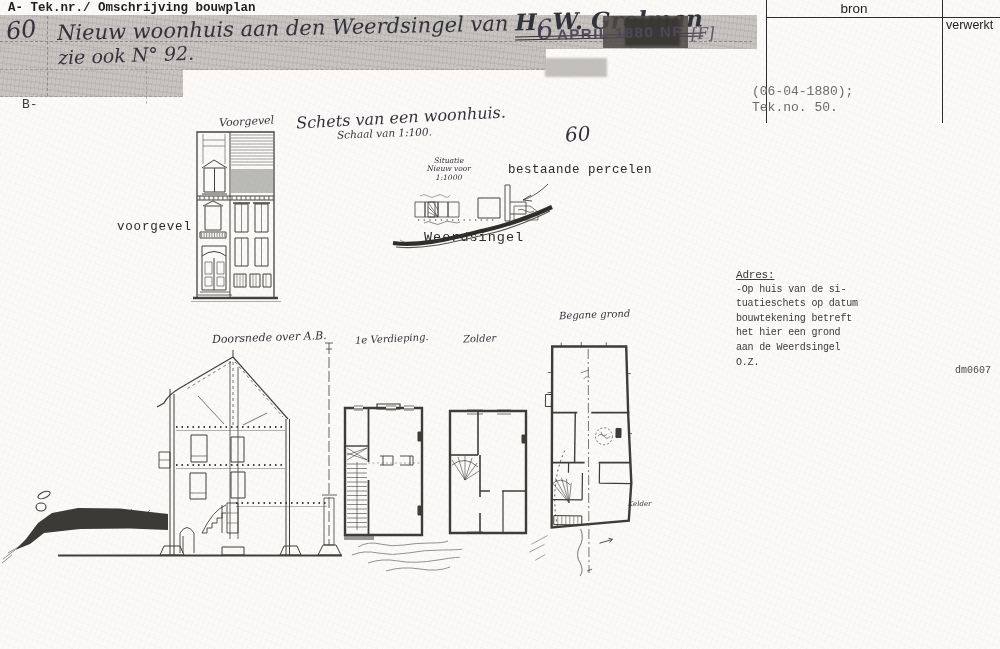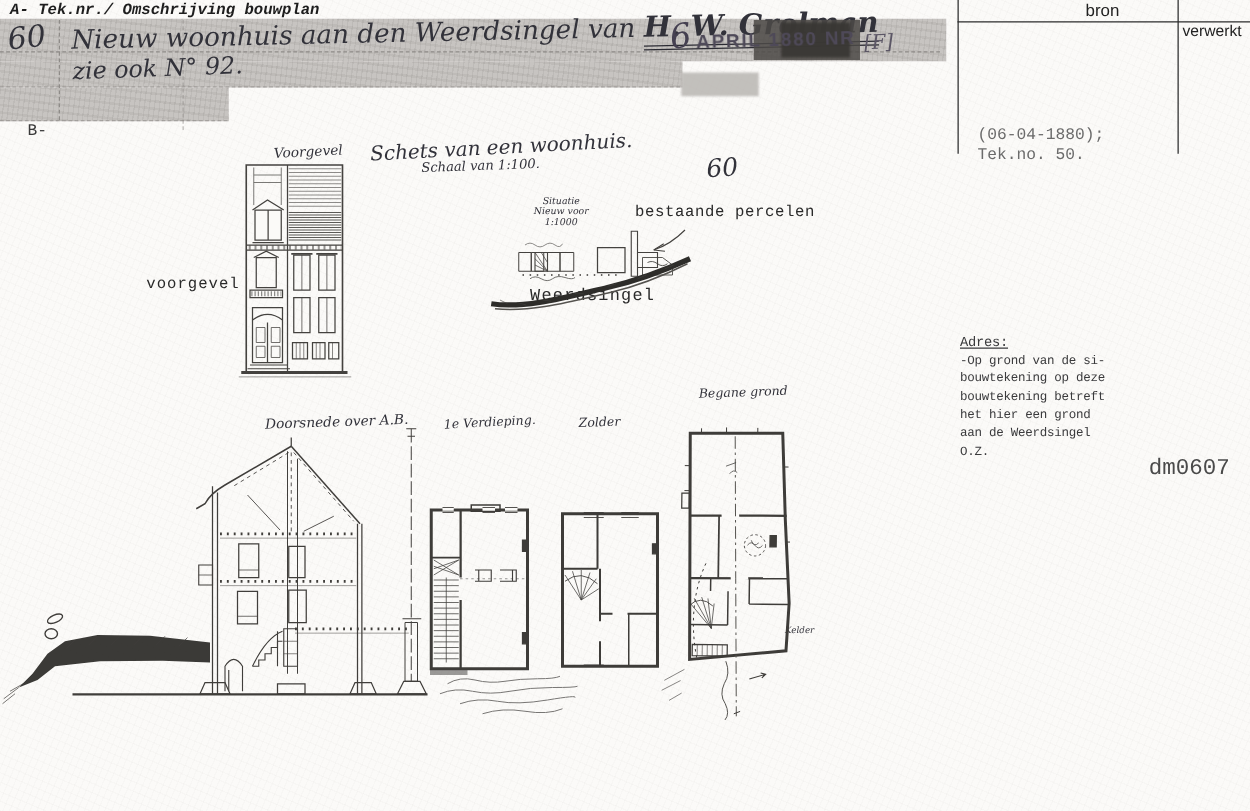--- a/index.html
+++ b/index.html
@@ -24,21 +24,21 @@
   .stamp{color:#4e4958;font-family:"Liberation Sans",sans-serif;font-weight:600;
          letter-spacing:1.5px;filter:blur(.3px);}
   svg{display:block;}
   svg *{vector-effect:non-scaling-stroke;}
 </style>
 </head>
 <body>
 
 <div id="card">
 
-  <div class="abs typed" style="left:8px;top:1px;font-size:12.5px;font-weight:bold;font-style:italic;">A- Tek.nr./ Omschrijving bouwplan</div>
+  <div class="abs typed" style="left:8px;top:1px;font-size:12.5px;font-weight:bold;">A- Tek.nr./ Omschrijving bouwplan</div>
 
   <div class="abs strip" style="left:0;top:15px;width:757px;height:34px;"></div>
   <div class="abs strip" style="left:0;top:49px;width:546px;height:21px;"></div>
   <div class="abs strip" style="left:0;top:70px;width:183px;height:27px;"></div>
   <div class="abs dash-h" style="left:0;top:41px;width:752px;"></div>
   <div class="abs dash-v" style="left:47px;top:16px;height:80px;"></div>
   <div class="abs dash-v" style="left:146px;top:16px;height:88px;opacity:.55;"></div>
   <div class="abs dash-h" style="left:0;top:69px;width:544px;opacity:.6;"></div>
   <div class="abs dash-h" style="left:0;top:96px;width:182px;opacity:.6;"></div>
 
@@ -52,37 +52,37 @@
   <div class="abs hand" style="left:536px;top:14px;font-size:27px;color:#454051;transform:rotate(-8deg);">6</div>
   <div class="abs stamp" style="left:557px;top:24px;font-size:15px;transform:rotate(-1.5deg);">APRIL 1880 NR</div>
   <div class="abs hand" style="left:691px;top:24px;font-size:16px;color:#5b5665;transform:rotate(-3deg);">[F]</div>
   <div class="abs" style="left:545px;top:58px;width:62px;height:19px;background:#b5b2ae;opacity:.8;filter:blur(1px);"></div>
 
   <div class="abs typed" style="left:22px;top:97px;font-size:13px;color:#3a3a3a;">B-</div>
 
   <div class="abs line-v" style="left:766px;top:0;height:123px;"></div>
   <div class="abs line-v" style="left:942px;top:0;height:123px;"></div>
   <div class="abs line-h" style="left:766px;top:17px;width:234px;"></div>
-  <div class="abs sans" style="left:766px;top:1px;width:176px;text-align:center;font-size:13.5px;color:#222;padding-left:28px;">bron</div>
+  <div class="abs sans" style="left:766px;top:1px;width:176px;text-align:center;font-size:13.5px;color:#222;">bron</div>
   <div class="abs sans" style="left:946px;top:18px;font-size:12.5px;color:#222;">verwerkt</div>
-  <div class="abs" style="left:782px;top:84px;font-size:13px;line-height:16px;color:#6b6b6b;margin-top:16px;">
+  <div class="abs" style="left:752px;top:84px;font-size:13px;line-height:16px;color:#6b6b6b;">
     <div>(06-04-1880);</div>
     <div>Tek.no. 50.</div>
   </div>
 
-  <div class="abs" style="left:768px;top:268px;font-size:10px;line-height:14.6px;color:#3a3a3c;letter-spacing:-.2px;">
+  <div class="abs" style="left:736px;top:268px;font-size:10px;line-height:14.6px;color:#3a3a3c;letter-spacing:-.2px;">
     <div style="text-decoration:underline;font-size:11px;">Adres:</div>
-    <div>-Op grond van de si-</div>
-    <div>bouwtekening op deze</div>
+    <div>-Op huis van de si-</div>
+    <div>tuatieschets op datum</div>
     <div>bouwtekening betreft</div>
     <div>het hier een grond</div>
     <div>aan de Weerdsingel</div>
     <div>O.Z.</div>
   </div>
-  <div class="abs typed" style="left:919px;top:365px;font-size:18px;color:#4a4a4a;">dm0607</div>
+  <div class="abs typed" style="left:955px;top:365px;font-size:10px;color:#4a4a4a;">dm0607</div>
 
   <div class="abs hand" style="left:296px;top:108px;font-size:16px;transform:rotate(-3deg);">Schets van een woonhuis.</div>
   <div class="abs hand" style="left:337px;top:127px;font-size:10.5px;transform:rotate(-2deg);">Schaal van 1:100.</div>
   <div class="abs hand" style="left:219px;top:115px;font-size:11px;transform:rotate(-3deg);">Voorgevel</div>
   <div class="abs typed" style="left:117px;top:220px;font-size:12.5px;letter-spacing:.8px;color:#2a2a2a;">voorgevel</div>
   <div class="abs hand" style="left:565px;top:122px;font-size:20px;transform:rotate(-4deg);">60</div>
   <div class="abs typed" style="left:508px;top:163px;font-size:12.5px;letter-spacing:.5px;color:#2a2a2a;">bestaande percelen</div>
   <div class="abs typed" style="left:424px;top:230px;font-size:13.5px;letter-spacing:1px;color:#2a2a2a;">Weerdsingel</div>
   <div class="abs hand" style="left:425px;top:157px;width:48px;font-size:7.5px;line-height:1.1;text-align:center;white-space:normal;">Situatie Nieuw voor 1:1000</div>
   <div class="abs hand" style="left:212px;top:331px;font-size:11px;transform:rotate(-2deg);">Doorsnede over A.B.</div>

